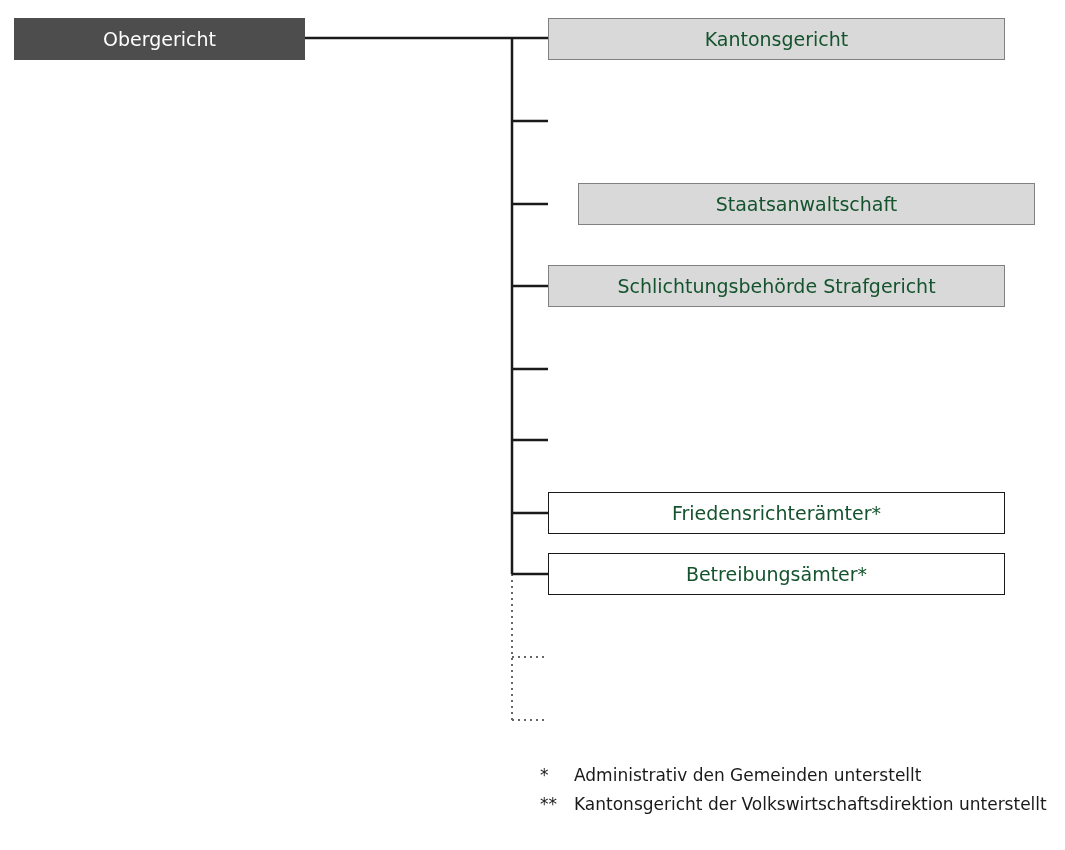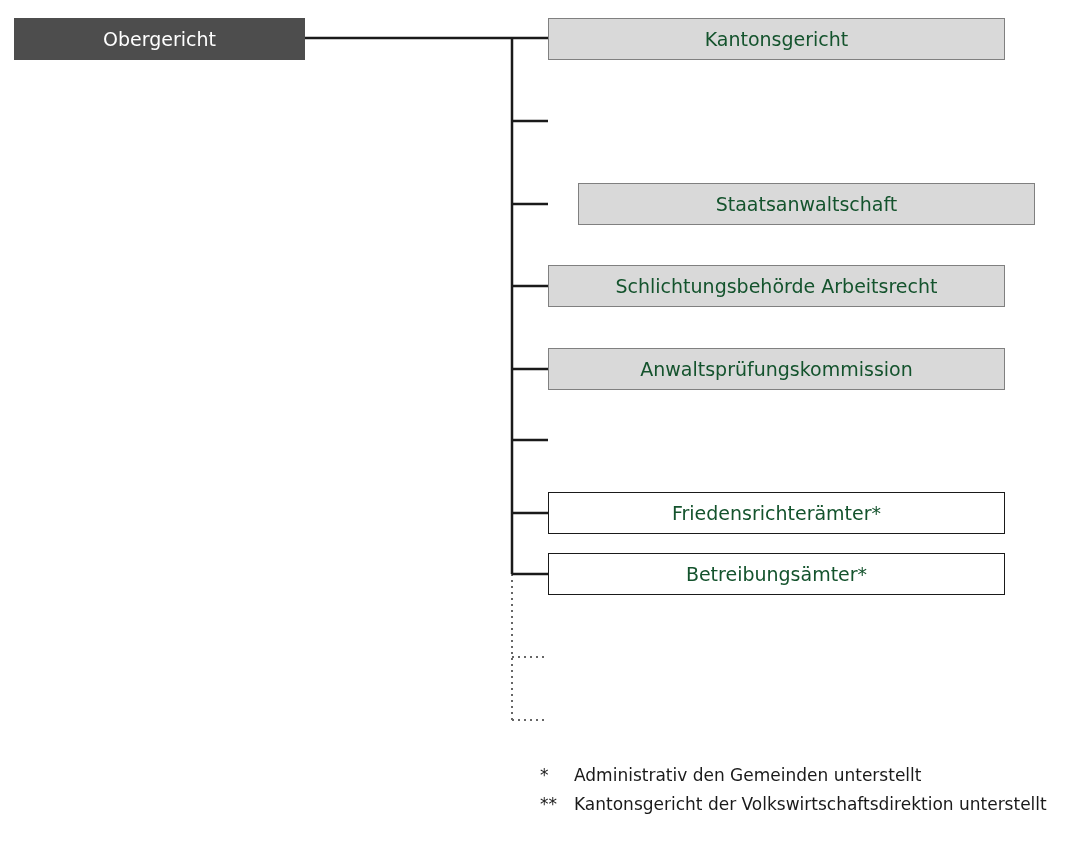--- a/index.html
+++ b/index.html
@@ -115,26 +115,23 @@
   <div class="node filled" style="left:548px; top:18px; width:457px; height:42px;">
     <span class="label">Kantonsgericht</span>
   </div>
 
 
   <div class="node filled" style="left:548px; top:183px; width:457px; height:42px;margin-left:30px;">
     <span class="label">Staatsanwaltschaft</span>
   </div>
 
   <div class="node filled" style="left:548px; top:265px; width:457px; height:42px;">
-    <span class="label">Schlichtungsbehörde Arbeitsrecht</span>
+    <span class="label">Schlichtungsbehörde Strafgericht</span>
   </div>
 
-  <div class="node filled" style="left:548px; top:348px; width:457px; height:42px;">
-    <span class="label">Anwaltsprüfungskommission</span>
-  </div>
 
 
   <div class="node outline" style="left:548px; top:553px; width:457px; height:42px;">
     <span class="label">Betreibungsämter*</span>
   </div>
 
   <div class="node outline" style="left:548px; top:492px; width:457px; height:42px;">
     <span class="label">Friedensrichterämter*</span>
   </div>
 

